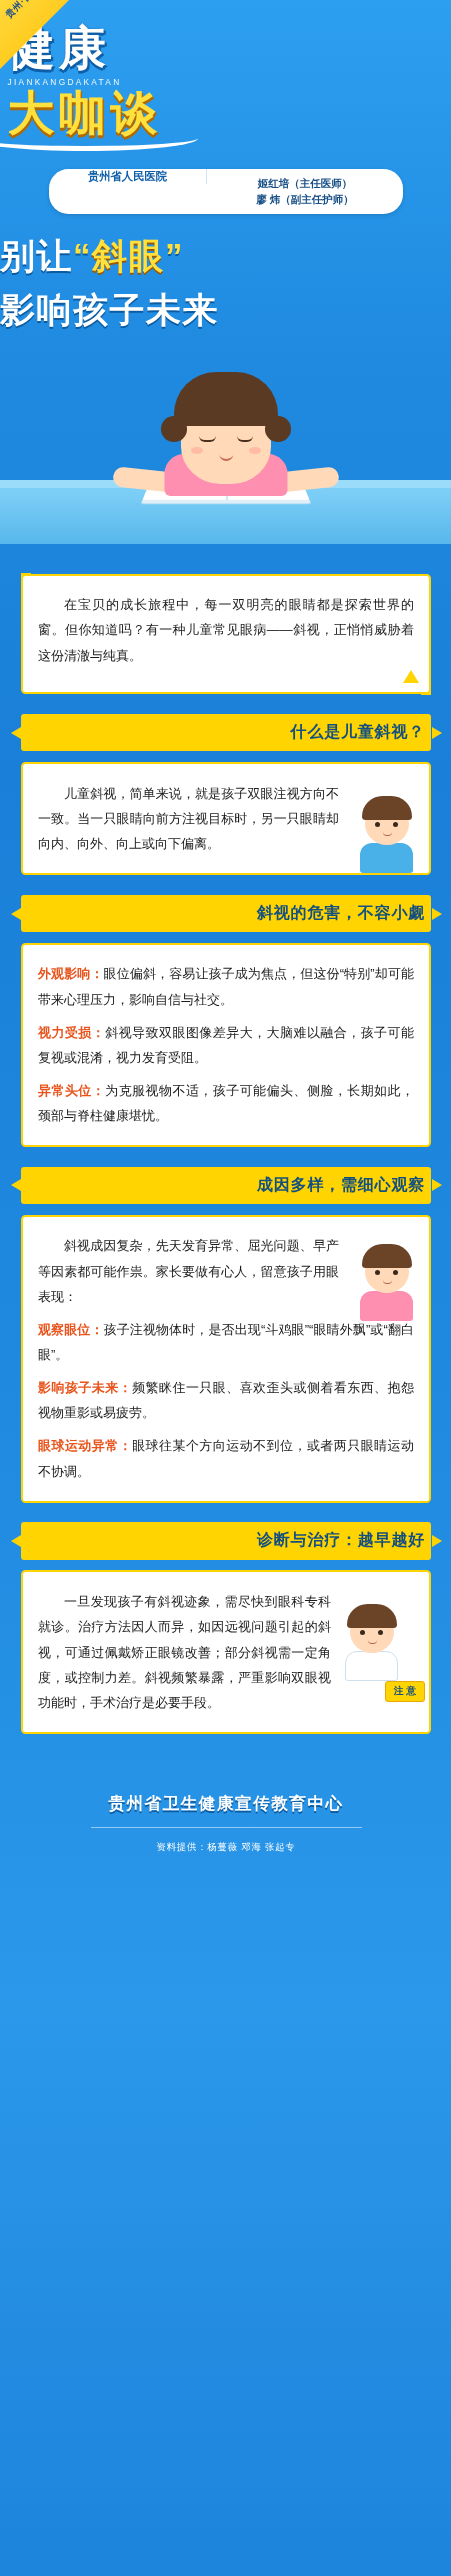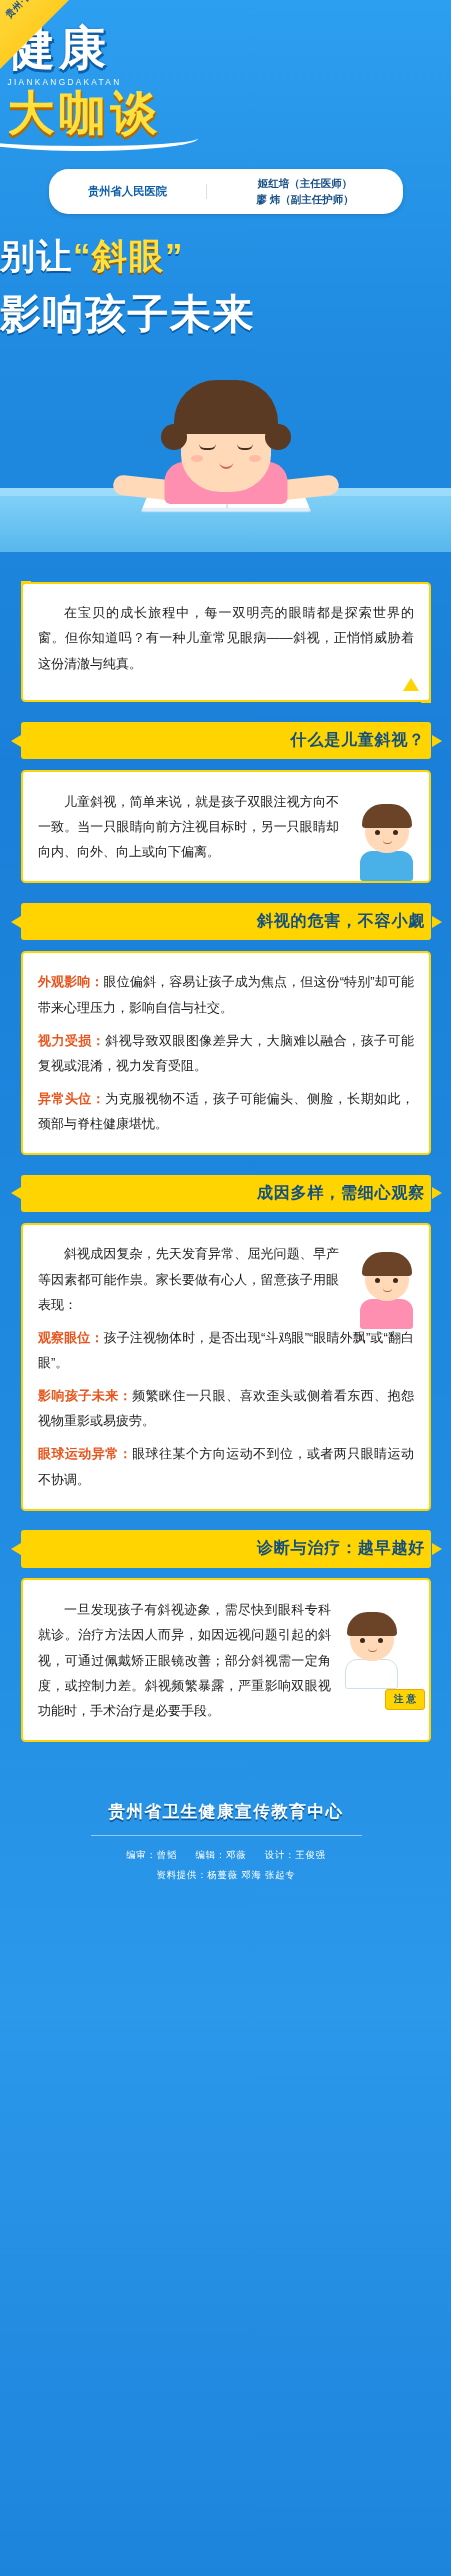--- a/index.html
+++ b/index.html
@@ -64,21 +64,21 @@
   .logo-swoosh{
     position:absolute; left:50%; bottom:-12px; transform:translateX(-50%);
     width:226px; height:25.6px;
     border-bottom:5.3px solid #ffffff;
     border-radius:0 0 60% 60%;
   }
   
   .presenter{
     margin:25.6px auto 0; width:354px;
     background:#ffffff; border-radius:19.6px;
-    display:flex; align-items:center; overflow:hidden;
+    display:flex; align-items:flex-start; overflow:hidden;
     box-shadow:0 1.5px 4.5px rgba(0,0,0,.15);
   }
   .presenter .hospital{
     flex:0 0 158px;
     display:flex; align-items:center; justify-content:center;
     font-size:11.3px; color:#0f5fa8; font-weight:bold;
     border-right:1.5px solid #cfe4f7;
   }
   .presenter .names{
     flex:1; padding:6px 4.5px; text-align:center;
@@ -89,21 +89,21 @@
   
   .title-block{ margin-top:19px; text-align:left; }
   .title-l1{
     font-size:35px; font-weight:bold; color:#ffffff; letter-spacing:1.5px;
     text-shadow:0 2.3px 0 #0d5b9e;
   }
   .title-l1 .hl{ color:#ffe03c; text-shadow:0 2.3px 0 #9a5a00; }
   .title-l1 .quo{ color:#ffe03c; }
   .title-l2{
     margin-top:7.5px;
-    font-size:41px; font-weight:bold; color:#ffffff; letter-spacing:1.5px;
+    font-size:35px; font-weight:bold; color:#ffffff; letter-spacing:1.5px;
     text-shadow:0 2.3px 0 #0d5b9e;
   }
   
   .illus{
     position:relative; height:226px; margin-top:13.5px;
   }
   .desk{
     position:absolute; left:0; right:0; bottom:30px; height:56px;
     background:linear-gradient(180deg,#7fd0f7,#58b7ec);
   }
@@ -380,23 +380,18 @@
       <p class="indent" style="padding-right:83px">一旦发现孩子有斜视迹象，需尽快到眼科专科就诊。治疗方法因人而异，如因远视问题引起的斜视，可通过佩戴矫正眼镜改善；部分斜视需一定角度，或控制力差。斜视频繁暴露，严重影响双眼视功能时，手术治疗是必要手段。</p>
     </div>
   </div>
 
   <div class="spacer"></div>
 
   <div class="footer">
     <div class="footer-title">贵州省卫生健康宣传教育中心</div>
     <div class="divider"></div>
     <div class="credit-row">
-      <span>编审：曾韬</span>
-      <span>编辑：邓薇</span>
-      <span>设计：王俊强</span>
-    </div>
-    <div class="credit-row">
       <span>资料提供：杨蔓薇  邓海  张起专</span>
     </div>
   </div>
 
 </div>
 
 
 </body></html>

